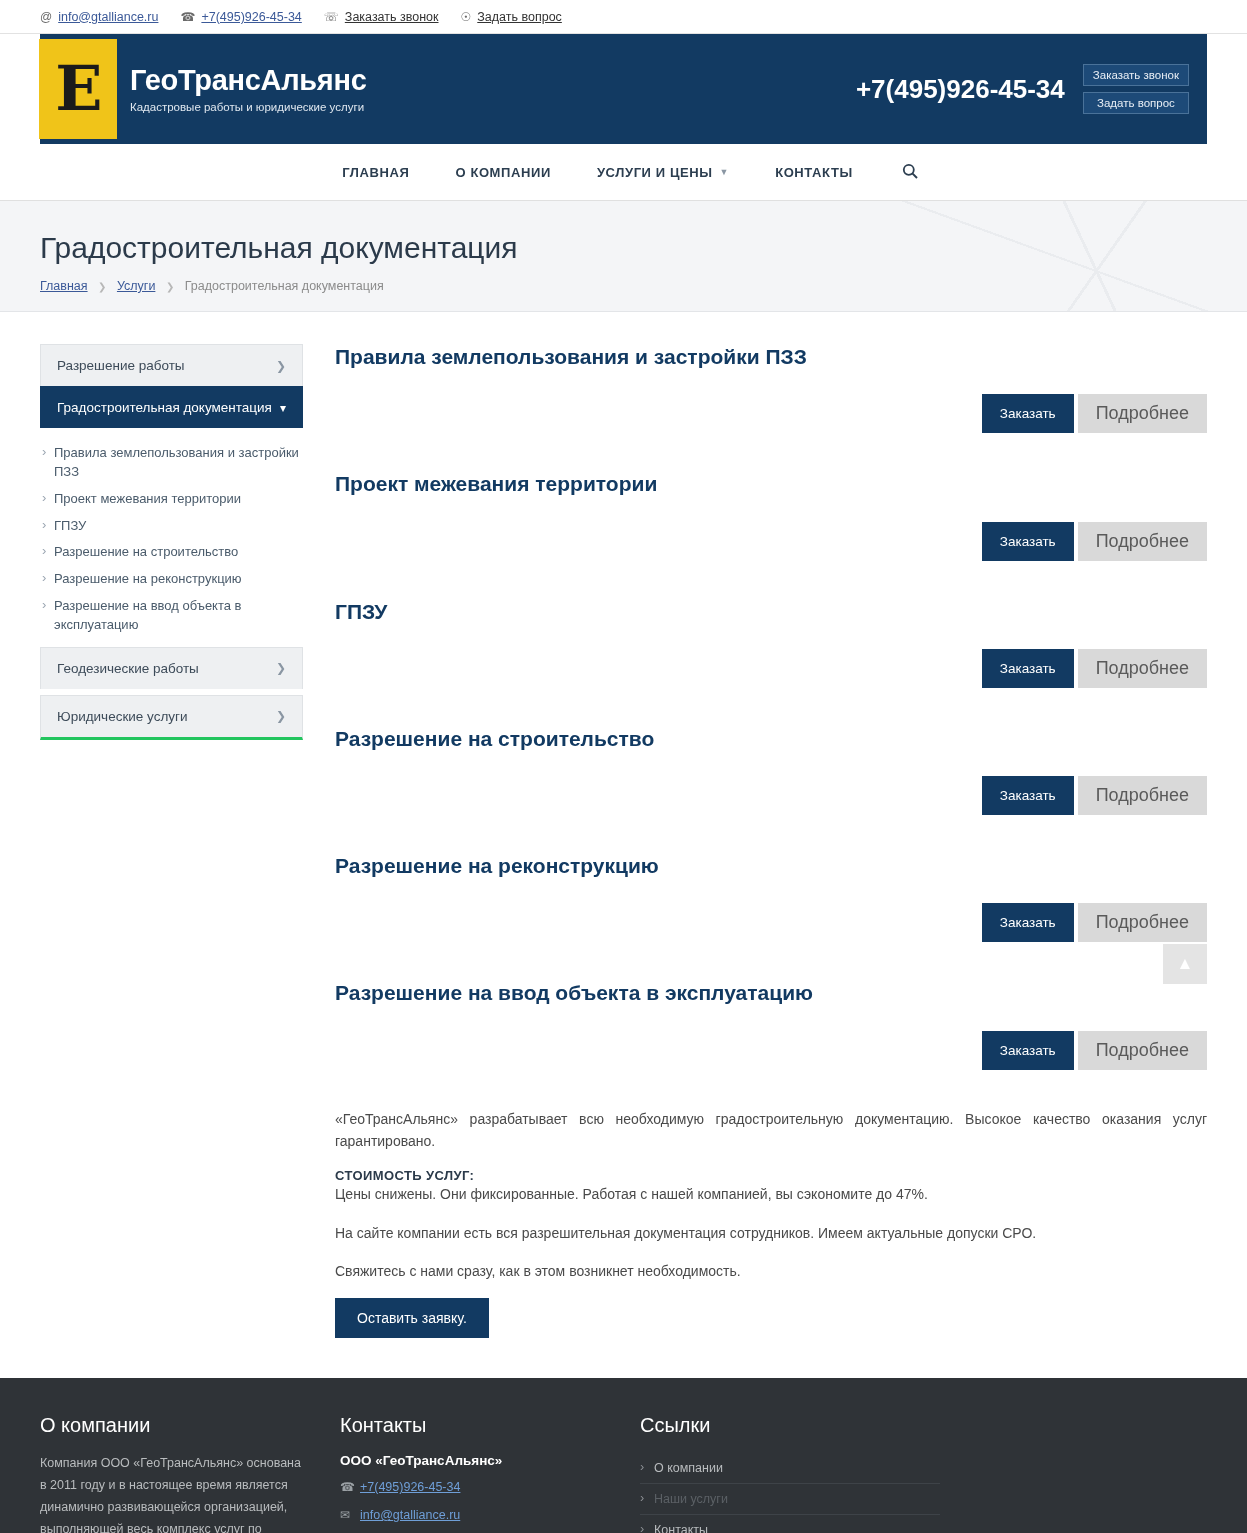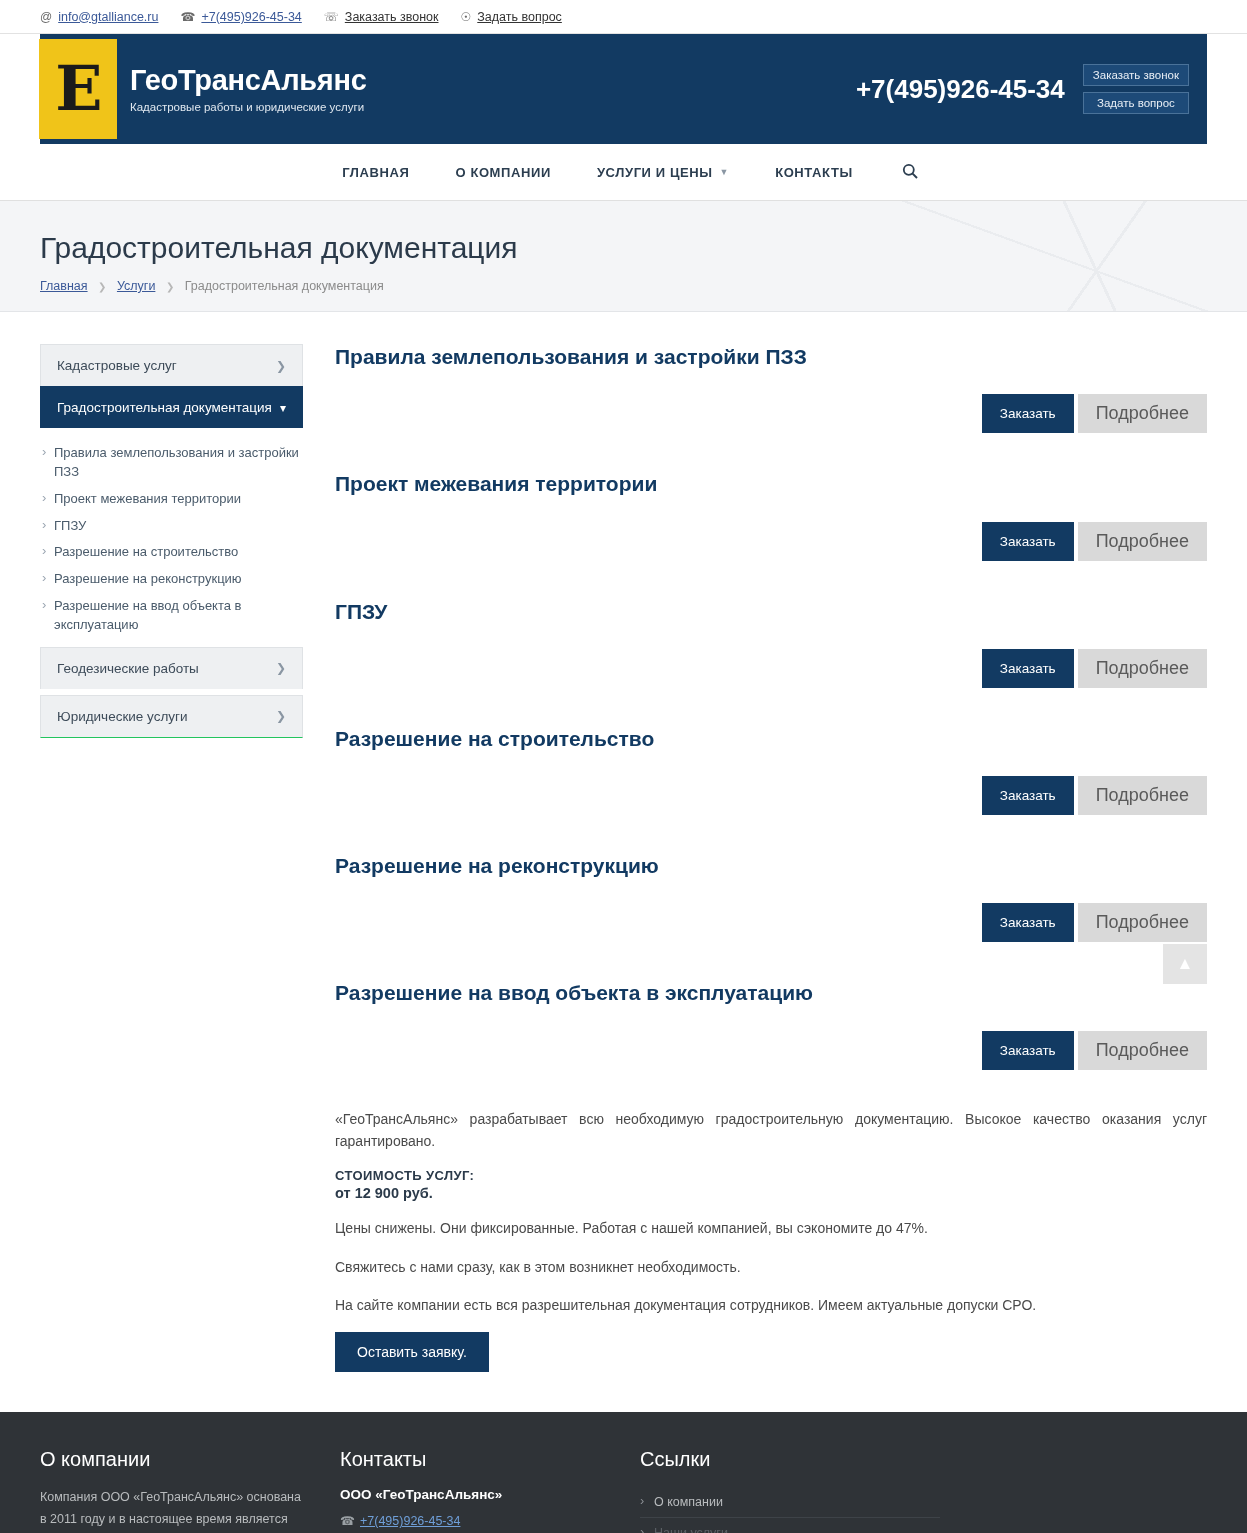--- a/index.html
+++ b/index.html
@@ -138,21 +138,21 @@
   .side-item {
     background: #eef0f2;
     border: 1px solid #dfe2e5;
     border-bottom: none;
     padding: 13px 16px;
     font-size: 13.5px;
     color: #3d4b59;
     display: flex; align-items: center; justify-content: space-between;
     cursor: pointer;
   }
-  .side-item:last-of-type { border-bottom: 1px solid #22c55e; }
+  .side-item:last-of-type { border-bottom: 3px solid #22c55e; }
   .side-item .chev { color: #8a96a3; font-size: 12px; }
   .side-item.active {
     background: #123a62;
     color: #fff;
     border-color: #123a62;
     font-weight: normal;
   }
   .side-item.active .chev { color: #fff; }
   .side-sub { padding: 12px 0 8px 2px; }
   .side-sub-item {
@@ -362,21 +362,21 @@
     <a>Услуги</a>
     <span class="sep">❯</span>
     <span>Градостроительная документация</span>
   </div>
 </div>
 
 <div class="content">
 
   <aside class="sidebar">
     <div class="side-item">
-      <span>Кадастровые услуг</span>
+      <span>Разрешение работы</span>
       <span class="chev">❯</span>
     </div>
     <div class="side-item active">
       <span>Градостроительная документация</span>
       <span class="chev">▾</span>
     </div>
 
     <div class="side-sub">
       <div class="side-sub-item">Правила землепользования и застройки ПЗЗ</div>
       <div class="side-sub-item">Проект межевания территории</div>
@@ -447,24 +447,23 @@
       </div>
     </div>
 
     <div class="scroll-top-inline">
       <span>▲</span>
     </div>
 
     <div class="prose">
       <p>«ГеоТрансАльянс» разрабатывает всю необходимую градостроительную документацию. Высокое качество оказания услуг гарантировано.</p>
       <div class="price-label">СТОИМОСТЬ УСЛУГ:</div>
-      <div class="price-value">от 12 900 руб.</div>
       <p>Цены снижены. Они фиксированные. Работая с нашей компанией, вы сэкономите до 47%.</p>
+      <p>На сайте компании есть вся разрешительная документация сотрудников. Имеем актуальные допуски СРО.</p>
       <p>Свяжитесь с нами сразу, как в этом возникнет необходимость.</p>
-      <p>На сайте компании есть вся разрешительная документация сотрудников. Имеем актуальные допуски СРО.</p>
       <button class="btn-request">Оставить заявку.</button>
     </div>
 
   </main>
 </div>
 
 <footer class="footer">
   <div class="f-col">
     <h3 class="f-title">О компании</h3>
     <div class="f-text">Компания ООО «ГеоТрансАльянс» основана в 2011 году и в настоящее время является динамично развивающейся организацией, выполняющей весь комплекс услуг по оформлению прав на недвижимое имущество.</div>

